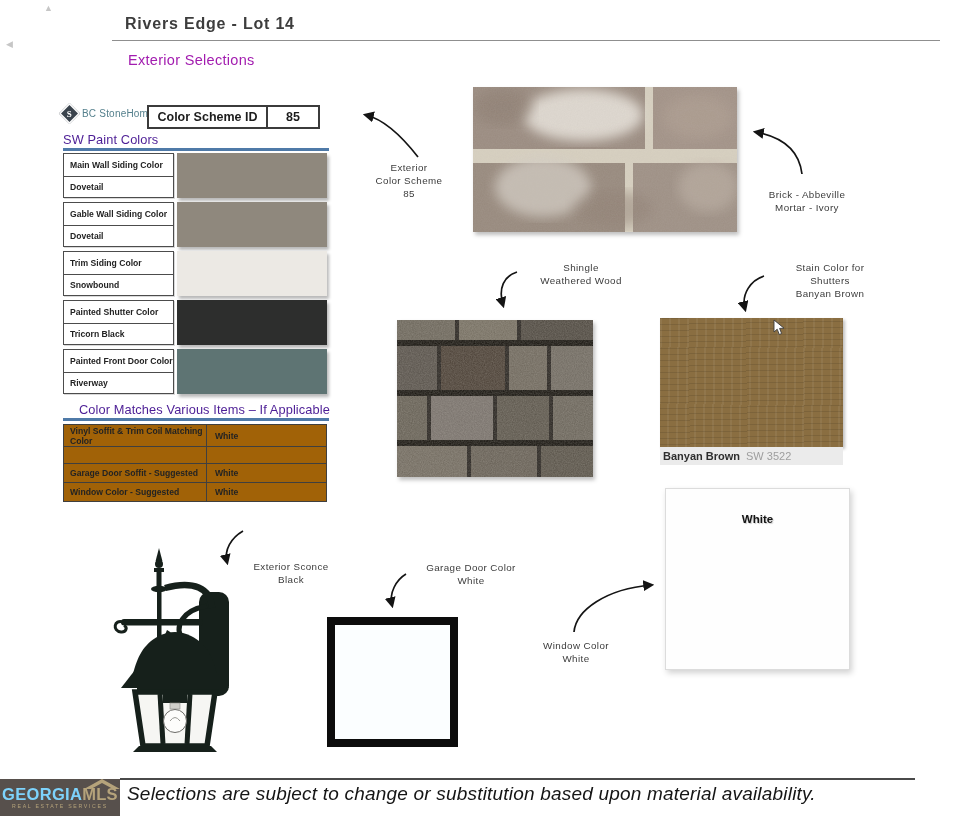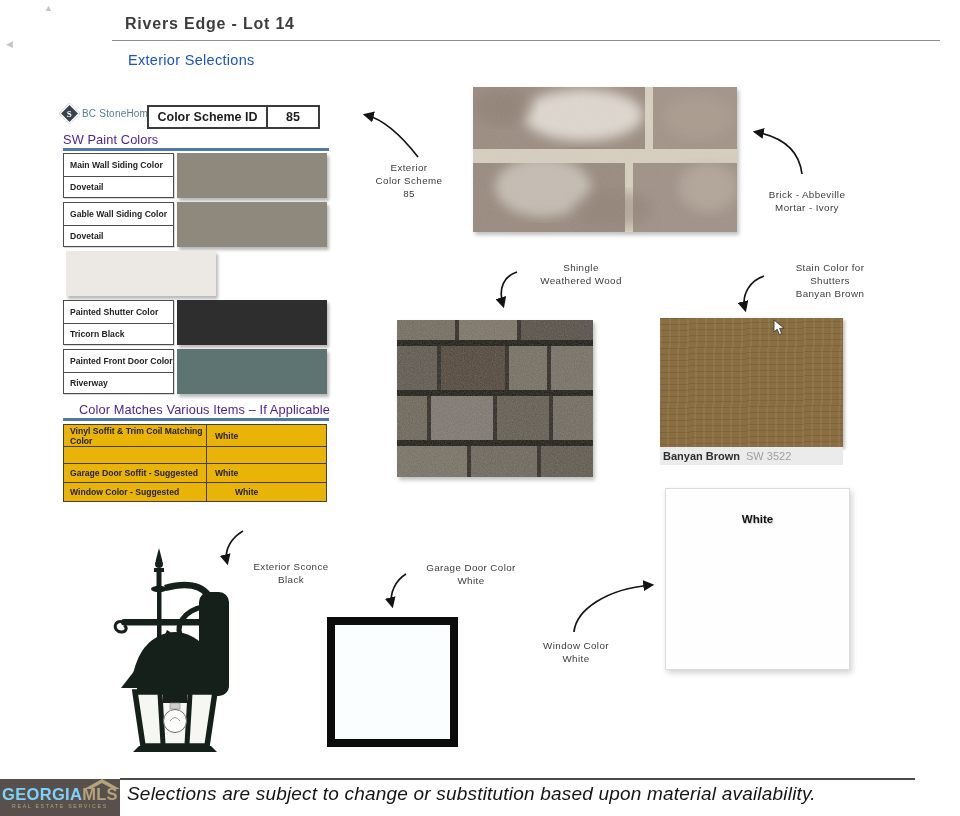--- a/index.html
+++ b/index.html
@@ -3,21 +3,21 @@
 <meta charset="utf-8">
 <style>
   html,body{margin:0;padding:0;background:#fff;}
   .page{position:relative;width:960px;height:816px;background:#fff;overflow:hidden;
         font-family:"Liberation Sans",sans-serif;color:#222;}
   .abs{position:absolute;}
 
   
   .title{left:125px;top:15px;font-size:16px;font-weight:bold;color:#3d3d3d;letter-spacing:.8px;}
   .hline{left:112px;top:40px;width:828px;border-top:1px solid #8f8f8f;height:0;}
-  .subtitle{left:128px;top:52px;font-size:14.5px;color:#1d4ed8;letter-spacing:.3px;}
+  .subtitle{left:128px;top:52px;font-size:14.5px;color:#a21caf;letter-spacing:.3px;}
   .scrollicon{color:#c6c6c6;font-size:9px;}
 
   
   .builder{left:62px;top:106px;display:flex;align-items:center;gap:5px;}
   .diamond{width:15px;height:15px;background:#3a434c;transform:rotate(45deg);
            display:flex;align-items:center;justify-content:center;box-shadow:0 0 0 1.5px #fff inset;}
   .diamond span{transform:rotate(-45deg);color:#fff;font-size:9px;font-weight:bold;font-family:"Liberation Serif",serif;}
   .buildername{font-size:10px;color:#55808d;letter-spacing:.2px;}
   .schemetable{left:147px;top:105px;display:flex;border:2px solid #3b3b3b;background:#fff;}
   .schemetable .c1{width:117px;height:20px;border-right:2px solid #3b3b3b;display:flex;align-items:center;justify-content:center;font-size:12.5px;font-weight:bold;color:#1c1c1c;}
@@ -29,23 +29,23 @@
 
   
   .prows{left:63px;top:153px;width:265px;}
   .prow{display:flex;height:45px;margin-bottom:4px;}
   .plabel{width:109px;border:1.5px solid #4c4c4c;background:#fff;box-shadow:1px 1px 0 rgba(0,0,0,.15);}
   .pitem,.pname{height:50%;display:flex;align-items:center;padding-left:6px;font-size:8.6px;font-weight:bold;color:#232323;}
   .pitem{border-bottom:1.2px solid #4c4c4c;}
   .pswatch{width:150px;margin-left:3px;box-shadow:2px 3px 3px rgba(0,0,0,.28);}
 
   
-  .mtable{left:63px;top:424px;width:262px;border:1.6px solid #3f3f3f;background:#eab308;}
+  .mtable{left:63px;top:424px;width:262px;border:1.6px solid #3f3f3f;background:#a16207;}
   .mrow{display:flex;border-bottom:1.1px solid #3f3f3f;}
-  .mrow:last-child{border-bottom:none;gap:20px;}
+  .mrow:last-child{border-bottom:none;}
   .mlab{width:136px;border-right:1.1px solid #3f3f3f;display:flex;align-items:center;padding-left:6px;font-size:8.6px;font-weight:bold;color:#232323;}
   .mval{flex:1;display:flex;align-items:center;padding-left:8px;font-size:8.6px;font-weight:bold;color:#232323;}
   .r1{height:21px;}.r2{height:16px;}.r3{height:18px;}.r4{height:18px;}
 
   
   .ann{font-size:9.8px;line-height:13px;color:#3c3c3c;text-align:center;white-space:pre-line;letter-spacing:.4px;}
 
   
   .imgshadow{box-shadow:2px 3px 4px rgba(0,0,0,.25);}
   .banyan{width:183px;height:129px;box-shadow:2px 2px 3px rgba(0,0,0,.25);
@@ -105,20 +105,24 @@
       <div class="pswatch" style="background-color: rgb(143, 136, 125);"></div>
     </div>
     <div class="prow">
       <div class="plabel">
           <div class="pitem">Gable Wall Siding Color</div>
           <div class="pname">Dovetail</div>
         </div>
       <div class="pswatch" style="background-color: rgb(143, 136, 125);"></div>
     </div>
     <div class="prow">
+      <div class="plabel">
+          <div class="pitem">Trim Siding Color</div>
+          <div class="pname">Snowbound</div>
+        </div>
       <div class="pswatch" style="background-color: rgb(236, 233, 228);"></div>
     </div>
     <div class="prow">
       <div class="plabel">
           <div class="pitem">Painted Shutter Color</div>
           <div class="pname">Tricorn Black</div>
         </div>
       <div class="pswatch" style="background-color: rgb(45, 46, 45);"></div>
     </div>
     <div class="prow">

